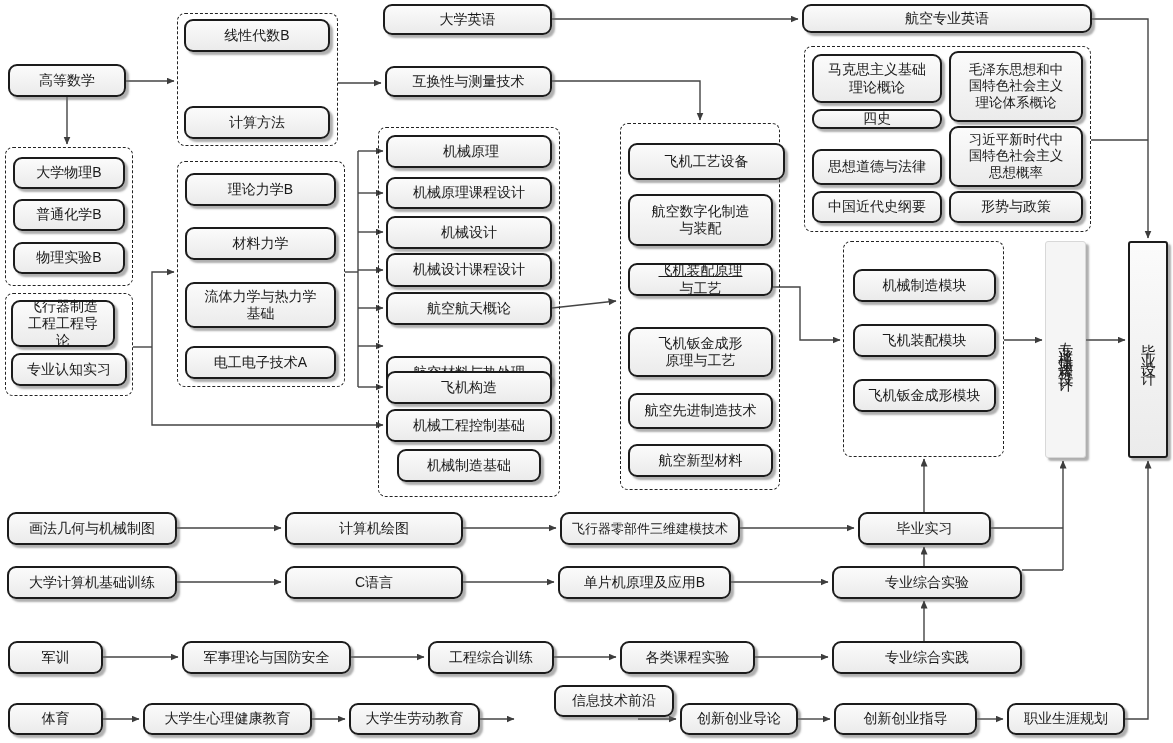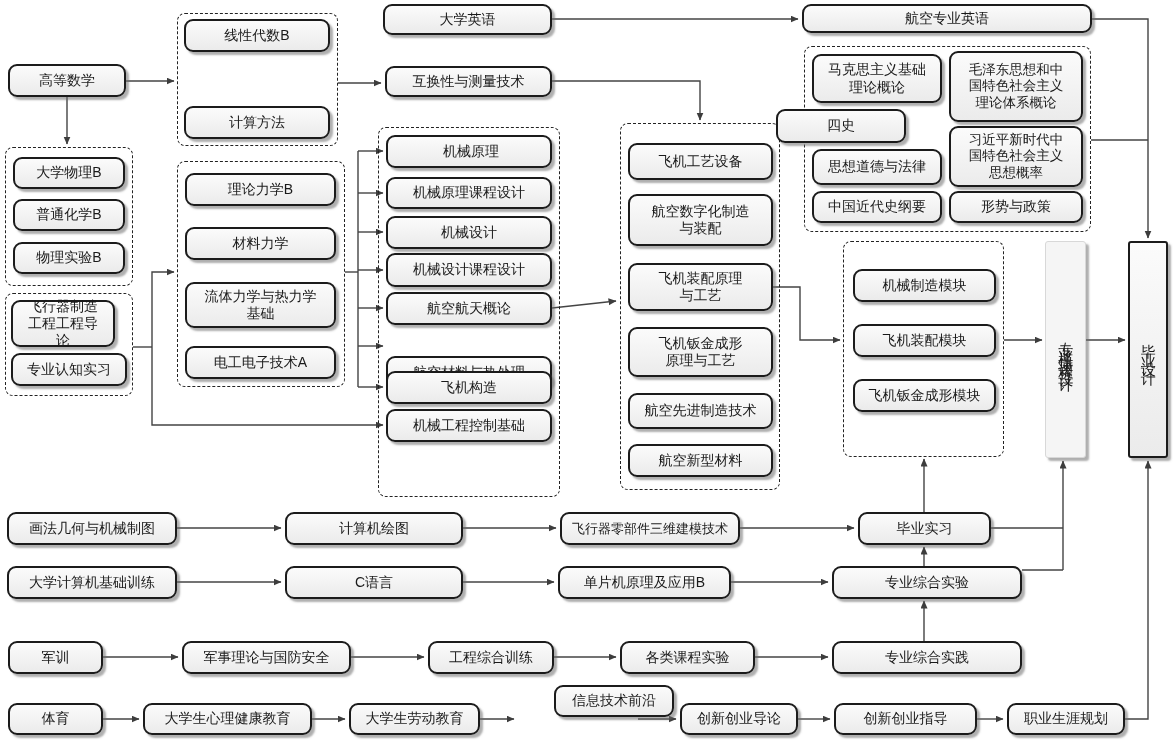--- a/index.html
+++ b/index.html
@@ -100,21 +100,21 @@
 
   <div class="node" style="left:8px;top:64px;width:118px;height:33px;">高等数学</div>
   <div class="node" style="left:383px;top:4px;width:169px;height:31px;">大学英语</div>
   <div class="node" style="left:802px;top:4px;width:290px;height:29px;">航空专业英语</div>
   <div class="node" style="left:385px;top:66px;width:167px;height:31px;">互换性与测量技术</div>
 
   <div class="node" style="left:184px;top:19px;width:146px;height:33px;">线性代数B</div>
   <div class="node" style="left:184px;top:106px;width:146px;height:33px;">计算方法</div>
 
   <div class="node" style="left:812px;top:54px;width:130px;height:49px;padding:0 12px;">马克思主义基础理论概论</div>
-  <div class="node" style="left:776px;top:109px;width:130px;height:34px;">四史</div>
+  <div class="node" style="left:812px;top:109px;width:130px;height:20px;">四史</div>
   <div class="node" style="left:812px;top:149px;width:130px;height:36px;">思想道德与法律</div>
   <div class="node" style="left:812px;top:191px;width:130px;height:32px;">中国近代史纲要</div>
   <div class="node" style="left:949px;top:51px;width:134px;height:71px;font-size:13.5px;padding:0 16px;">毛泽东思想和中国特色社会主义理论体系概论</div>
   <div class="node" style="left:949px;top:126px;width:134px;height:61px;font-size:13.5px;padding:0 16px;">习近平新时代中国特色社会主义思想概率</div>
   <div class="node" style="left:13px;top:157px;width:112px;height:32px;">大学物理B</div>
 
   <div class="node" style="left:949px;top:191px;width:134px;height:32px;">形势与政策</div>
   <div class="node" style="left:13px;top:199px;width:112px;height:32px;">普通化学B</div>
   <div class="node" style="left:13px;top:242px;width:112px;height:32px;">物理实验B</div>
 
@@ -127,24 +127,25 @@
   <div class="node" style="left:185px;top:346px;width:151px;height:33px;">电工电子技术A</div>
 
   <div class="node" style="left:386px;top:135px;width:166px;height:33px;padding-left:8px;">机械原理</div>
   <div class="node" style="left:386px;top:177px;width:166px;height:32px;">机械原理课程设计</div>
   <div class="node" style="left:386px;top:216px;width:166px;height:33px;">机械设计</div>
   <div class="node" style="left:386px;top:253px;width:166px;height:34px;">机械设计课程设计</div>
   <div class="node" style="left:386px;top:292px;width:166px;height:33px;">航空航天概论</div>
   <div class="node" style="left:386px;top:330px;width:166px;height:33px;margin-top:26px;">航空材料与热处理</div>
   <div class="node" style="left:386px;top:371px;width:166px;height:33px;">飞机构造</div>
   <div class="node" style="left:386px;top:409px;width:166px;height:33px;">机械工程控制基础</div>
+  <div class="node" style="left:397px;top:449px;width:144px;height:33px;">机械制造基础</div>
 
-  <div class="node" style="left:628px;top:143px;width:145px;height:37px;">飞机工艺设备</div>
+  <div class="node" style="left:628px;top:143px;width:157px;height:37px;">飞机工艺设备</div>
   <div class="node" style="left:628px;top:194px;width:145px;height:52px;padding:0 17px;">航空数字化制造与装配</div>
-  <div class="node" style="left:628px;top:263px;width:145px;height:48px;padding:0 24px;">飞机装配原理与工艺</div>
+  <div class="node" style="left:628px;top:263px;width:145px;height:33px;padding:0 24px;text-decoration:underline;">飞机装配原理与工艺</div>
   <div class="node" style="left:628px;top:327px;width:145px;height:50px;padding:0 24px;">飞机钣金成形原理与工艺</div>
   <div class="node" style="left:628px;top:393px;width:145px;height:36px;">航空先进制造技术</div>
   <div class="node" style="left:628px;top:444px;width:145px;height:33px;">航空新型材料</div>
 
   <div class="node" style="left:853px;top:269px;width:143px;height:33px;">机械制造模块</div>
   <div class="node" style="left:853px;top:324px;width:143px;height:33px;">飞机装配模块</div>
   <div class="node" style="left:853px;top:379px;width:143px;height:33px;">飞机钣金成形模块</div>
 
   <div class="node vtext soft" style="left:1045px;top:241px;width:41px;height:217px;letter-spacing:5px;">专业模块课程设计</div>
   <div class="node vtext" style="left:1128px;top:241px;width:40px;height:217px;letter-spacing:9px;">毕业设计</div>

